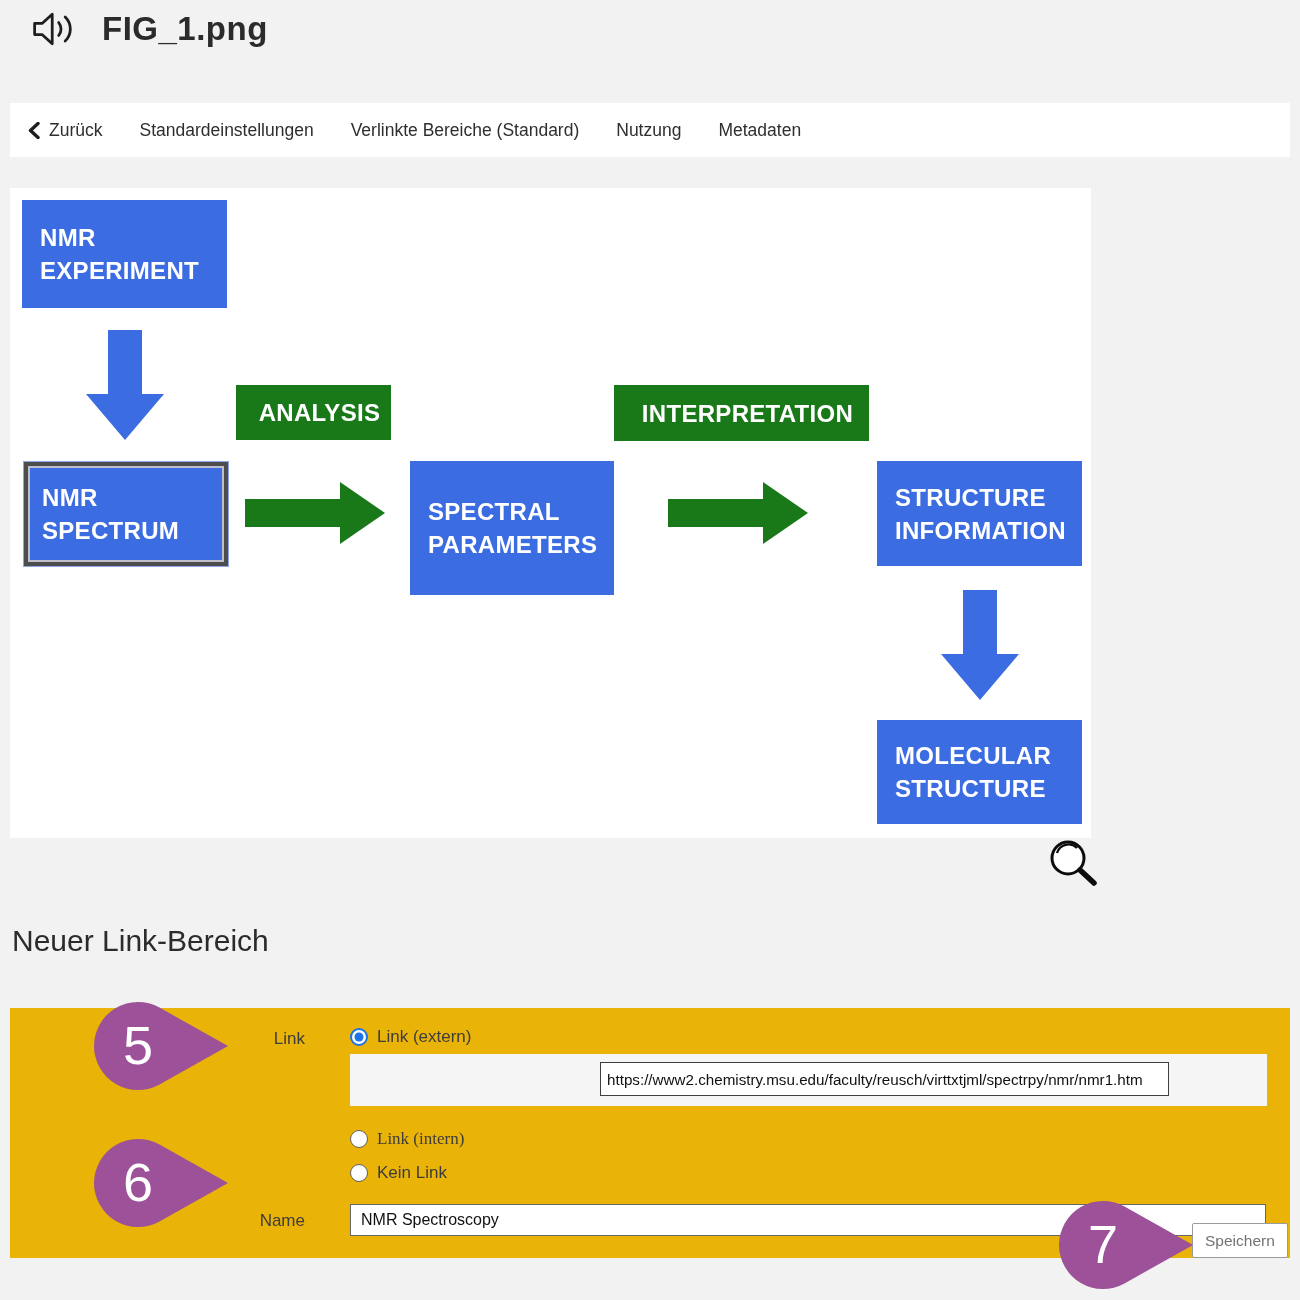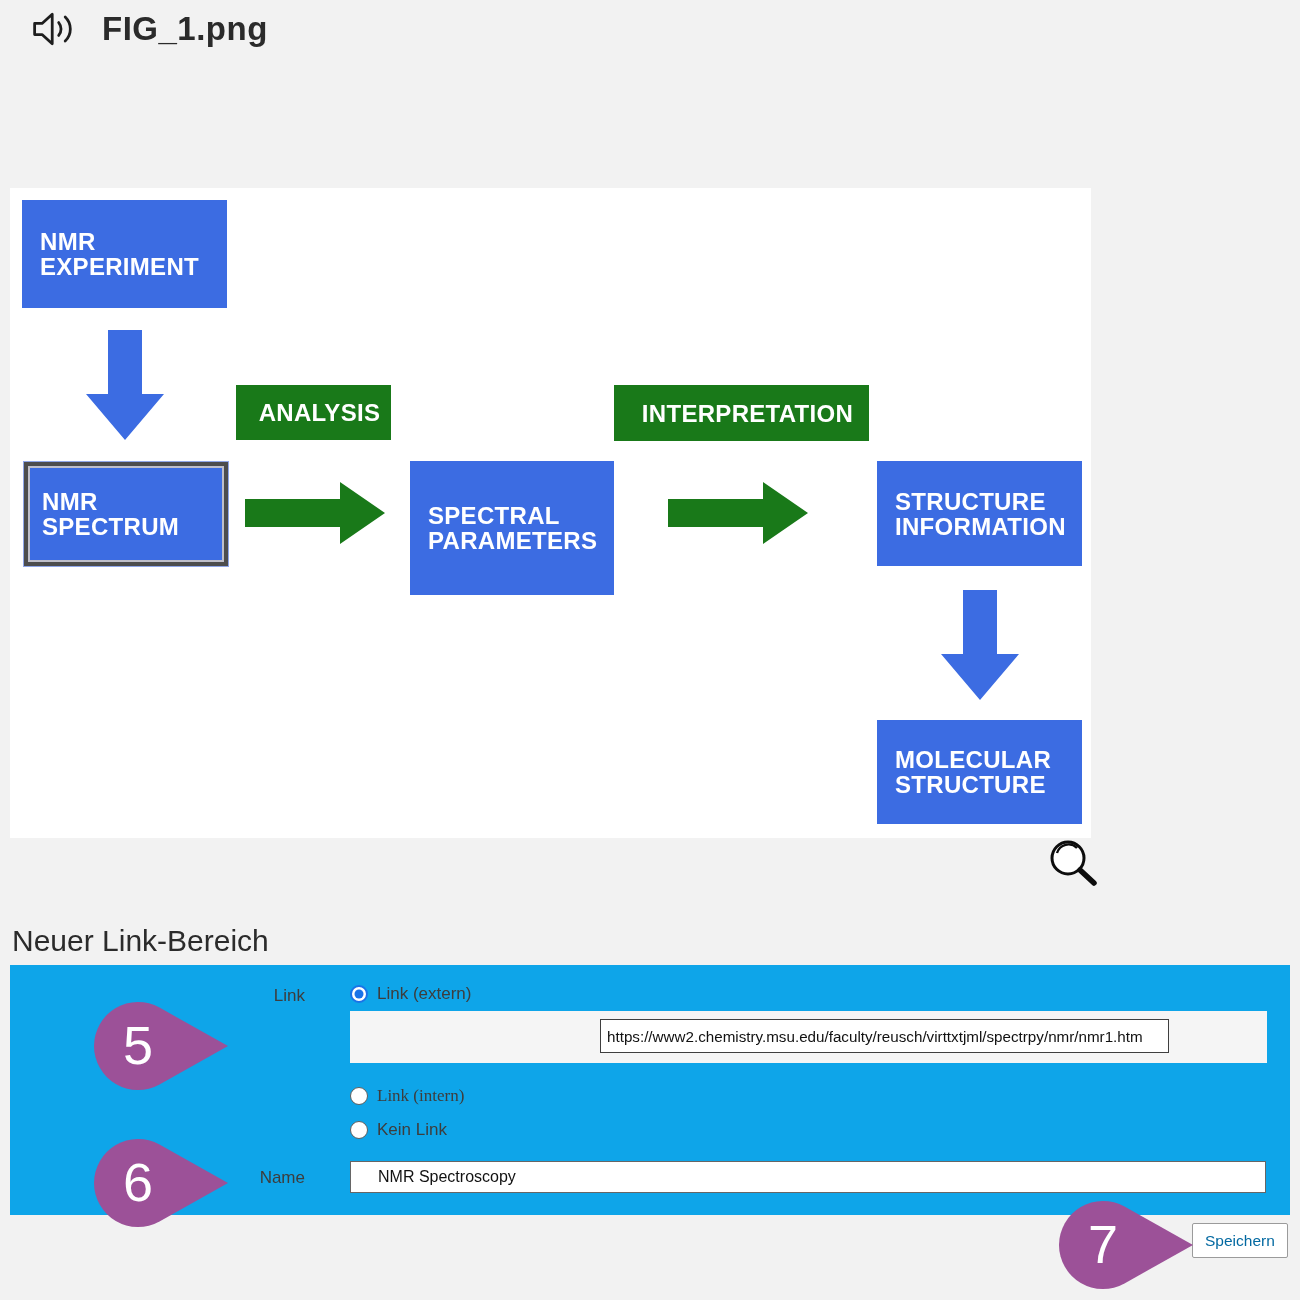--- a/index.html
+++ b/index.html
@@ -19,39 +19,39 @@
   }
   .nav-item { font-size: 17.5px; color: #2e2e2e; cursor: pointer; white-space: nowrap; }
   .back-btn { display: flex; align-items: center; gap: 9px; cursor: pointer; }
   
   .image-panel {
     position: absolute; left: 10px; top: 188px; width: 1081px; height: 650px;
     background: #ffffff;
   }
   .fbox {
     position: absolute; display: flex; flex-direction: column; justify-content: center;
-    font-weight: bold; font-size: 24px; line-height: 25px; color: #ffffff;
+    font-weight: bold; font-size: 24px; line-height: 33px; color: #ffffff;
     white-space: pre-line; letter-spacing: 0.3px;
   }
   .fbox.blue { background: #3c6ce2; padding-left: 18px; }
   .fbox.green { background: #197919; align-items: center; padding-left: 12px; }
   .fbox.selected {
     border: 4px solid #4d4d4d;
     box-shadow: inset 0 0 0 2px #bfbfca, 0 0 0 1px #8fa6e8;
     padding-left: 14px;
   }
   .arrow { position: absolute; }
   
   .magnifier { position: absolute; left: 1044px; top: 836px; cursor: pointer; }
   
   .section-heading { position: absolute; left: 12px; top: 924px; font-size: 30px; color: #2b2b2b; }
   
   .form-panel {
-    position: absolute; left: 10px; top: 965px; width: 1280px; height: 250px;
-    background: #0ea5e9;
+    position: absolute; left: 10px; top: 1008px; width: 1280px; height: 250px;
+    background: #eab308;
   }
   .field-label {
     position: absolute; left: 0; width: 295px; text-align: right;
     font-size: 17px; color: #3d3d3d;
   }
   .radio-row { position: absolute; left: 340px; display: flex; align-items: center; gap: 9px; }
   .radio-label { font-size: 17px; color: #3d3d3d; }
   .radio {
     width: 18px; height: 18px; border-radius: 50%; background: #fff;
     border: 1.5px solid #5f5f5f; cursor: pointer; flex: 0 0 auto; position: relative;
@@ -66,45 +66,57 @@
     background: #f5f5f5;
   }
   .url-input {
     position: absolute; left: 250px; top: 8px; width: 569px; height: 34px;
     border: 1.5px solid #3f3f3f; background: #fff; font-family: "Liberation Sans", sans-serif;
     font-size: 15.2px; color: #111; padding: 0 6px; border-radius: 0; outline: none;
   }
   .name-input {
     position: absolute; left: 340px; top: 196px; width: 916px; height: 32px;
     border: 1px solid #666; background: #fff; font-family: "Liberation Sans", sans-serif;
-    font-size: 16px; color: #111; padding: 0 27px; border-radius: 0; outline: none;
+    font-size: 16px; color: #111; padding: 0 10px; border-radius: 0; outline: none;
   }
   
   .save-btn {
     position: absolute; left: 1192px; top: 1223px; height: 35px; padding: 0 12px;
     background: #ffffff; border: 1px solid #9b9b9b; border-radius: 2px;
-    font-family: "Liberation Sans", sans-serif; font-size: 15.5px; color: #0369a1; cursor: pointer;
+    font-family: "Liberation Sans", sans-serif; font-size: 15.5px; color: #737373; cursor: pointer;
   }
   
   .marker { position: absolute; width: 140px; height: 92px; pointer-events: none; }
 </style>
 </head>
 <body>
 
 <div class="page">
 
   <div class="header">
     <svg width="50" height="38" viewBox="0 0 54 40">
       <path d="M5,14 h8 l11,-10 v32 l-11,-10 h-8 z" fill="none" stroke="#1e1e1e" stroke-width="3" stroke-linejoin="round"></path>
       <path d="M31,13 a11,11 0 0 1 0,14" fill="none" stroke="#1e1e1e" stroke-width="3" stroke-linecap="round"></path>
       <path d="M38,7 a18,18 0 0 1 0,26" fill="none" stroke="#1e1e1e" stroke-width="3" stroke-linecap="round"></path>
     </svg>
     <div class="page-title">FIG_1.png</div>
   </div>
 
+  <div class="navbar">
+    <div class="back-btn">
+      <svg width="12" height="17" viewBox="0 0 12 17">
+        <polyline points="10,1.5 2.5,8.5 10,15.5" fill="none" stroke="#1e1e1e" stroke-width="3.4" stroke-linecap="round" stroke-linejoin="round"></polyline>
+      </svg>
+      <span class="nav-item">Zurück</span>
+    </div>
+    <span class="nav-item">Standardeinstellungen</span>
+    <span class="nav-item">Verlinkte Bereiche (Standard)</span>
+    <span class="nav-item">Nutzung</span>
+    <span class="nav-item">Metadaten</span>
+  </div>
 
   <div class="image-panel">
     <div class="fbox blue" style="left:12px; top:12px; width:205px; height:108px;">NMR
 EXPERIMENT</div>
 
     <svg class="arrow" style="left:76px; top:142px;" width="78" height="110" viewBox="0 0 78 110">
       <polygon points="22,0 56,0 56,64 78,64 39,110 0,64 22,64" fill="#3c6ce2"></polygon>
     </svg>
 
     <div class="fbox green" style="left:226px; top:197px; width:155px; height:55px;">ANALYSIS</div>

